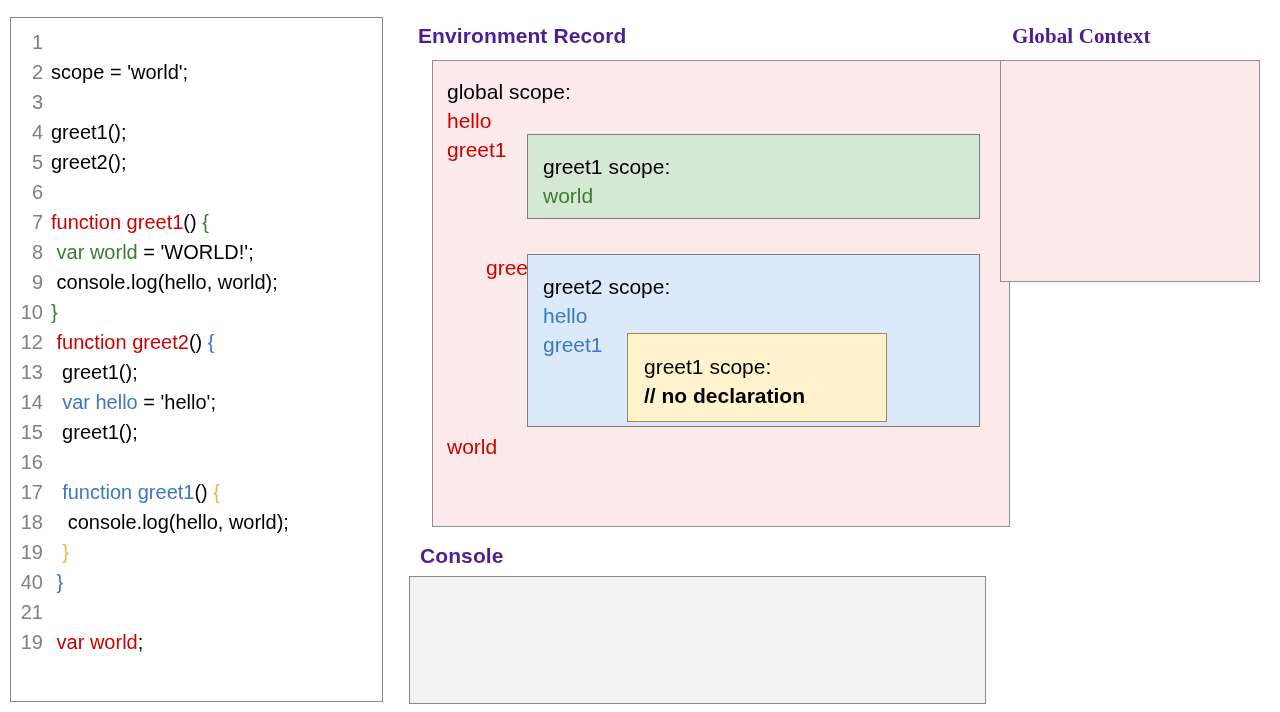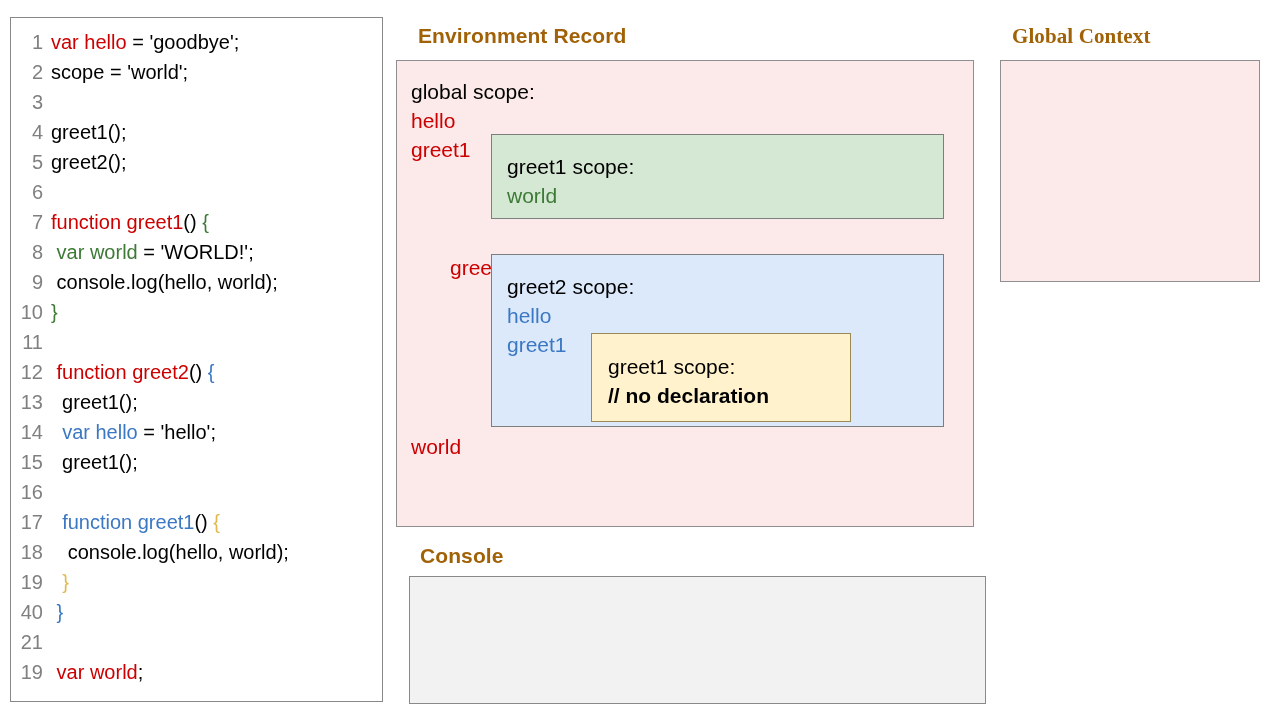--- a/index.html
+++ b/index.html
@@ -50,31 +50,31 @@
   .tok-green { color: #3d7a36; }
   .tok-blue  { color: #3b78c3; }
   .tok-gold  { color: #e3b94f; }
   .tok-black { color: #000000; }
 
   
   .section-title {
     position: absolute;
     font-size: 21px;
     font-weight: bold;
-    color: #a16207;
+    color: #4c1d95;
     letter-spacing: 0.1px;
   }
   #er-title { left: 418px; top: 24px; }
   #console-title { left: 420px; top: 544px; }
   #gc-title { left: 1012px; top: 24px; font-family: Liberation Serif, serif; }
 
   
   #env-record-box {
     position: absolute;
-    left: 396px;
+    left: 432px;
     top: 60px;
     width: 578px;
     height: 467px;
     background: #fce9e9;
     border: 1px solid #8f8f8f;
     box-sizing: border-box;
     padding-left: 36px;
   }
   .scope-label {
     position: absolute;
@@ -159,31 +159,30 @@
     background: #fce9e9;
     border: 1px solid #8f8f8f;
     box-sizing: border-box;
   }
 </style>
 </head>
 <body>
 
 <div id="code-panel">
   <div class="code-list">
-      <div class="code-line"><span class="ln">1</span><span class="code-text"><span class="tok-red">var hello</span><span class="tok-black"> = 'goodbye';</span></span></div>
+      <div class="code-line"><span class="ln">1</span></div>
       <div class="code-line"><span class="ln">2</span><span class="code-text"><span class="tok-black">scope = 'world';</span></span></div>
       <div class="code-line"><span class="ln">3</span><span class="code-text"><span class="tok-black"></span></span></div>
       <div class="code-line"><span class="ln">4</span><span class="code-text"><span class="tok-black">greet1();</span></span></div>
       <div class="code-line"><span class="ln">5</span><span class="code-text"><span class="tok-black">greet2();</span></span></div>
       <div class="code-line"><span class="ln">6</span><span class="code-text"><span class="tok-black"></span></span></div>
       <div class="code-line"><span class="ln">7</span><span class="code-text"><span class="tok-red">function greet1</span><span class="tok-black">() </span><span class="tok-green">{</span></span></div>
       <div class="code-line"><span class="ln">8</span><span class="code-text"><span class="tok-black"> </span><span class="tok-green">var world</span><span class="tok-black"> = 'WORLD!';</span></span></div>
       <div class="code-line"><span class="ln">9</span><span class="code-text"><span class="tok-black"> console.log(hello, world);</span></span></div>
       <div class="code-line"><span class="ln">10</span><span class="code-text"><span class="tok-green">}</span></span></div>
-      <div class="code-line"><span class="ln">11</span><span class="code-text"><span class="tok-black"></span></span></div>
       <div class="code-line"><span class="ln">12</span><span class="code-text"><span class="tok-black"> </span><span class="tok-red">function greet2</span><span class="tok-black">() </span><span class="tok-blue">{</span></span></div>
       <div class="code-line"><span class="ln">13</span><span class="code-text"><span class="tok-black">  greet1();</span></span></div>
       <div class="code-line"><span class="ln">14</span><span class="code-text"><span class="tok-black">  </span><span class="tok-blue">var hello</span><span class="tok-black"> = 'hello';</span></span></div>
       <div class="code-line"><span class="ln">15</span><span class="code-text"><span class="tok-black">  greet1();</span></span></div>
       <div class="code-line"><span class="ln">16</span><span class="code-text"><span class="tok-black"></span></span></div>
       <div class="code-line"><span class="ln">17</span><span class="code-text"><span class="tok-black">  </span><span class="tok-blue">function greet1</span><span class="tok-black">() </span><span class="tok-gold">{</span></span></div>
       <div class="code-line"><span class="ln">18</span><span class="code-text"><span class="tok-black">   console.log(hello, world);</span></span></div>
       <div class="code-line"><span class="ln">19</span><span class="code-text"><span class="tok-black">  </span><span class="tok-gold">}</span></span></div>
       <div class="code-line"><span class="ln">40</span><span class="code-text"><span class="tok-black"> </span><span class="tok-blue">}</span></span></div>
       <div class="code-line"><span class="ln">21</span><span class="code-text"><span class="tok-black"></span></span></div>

